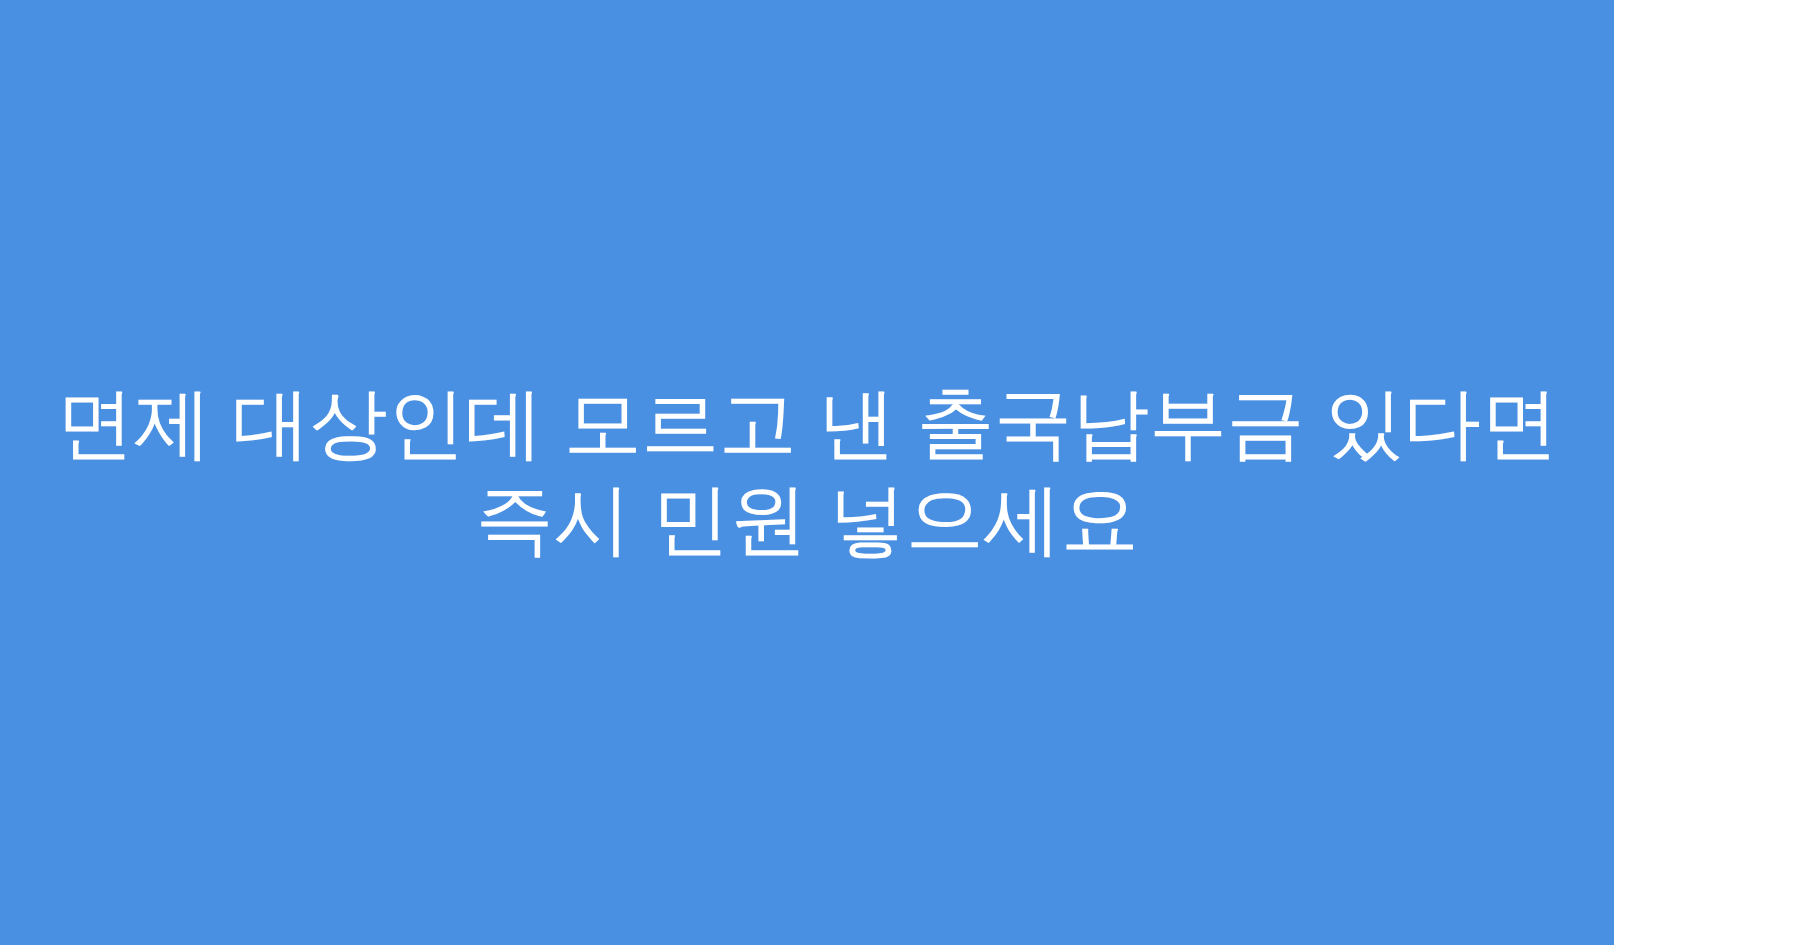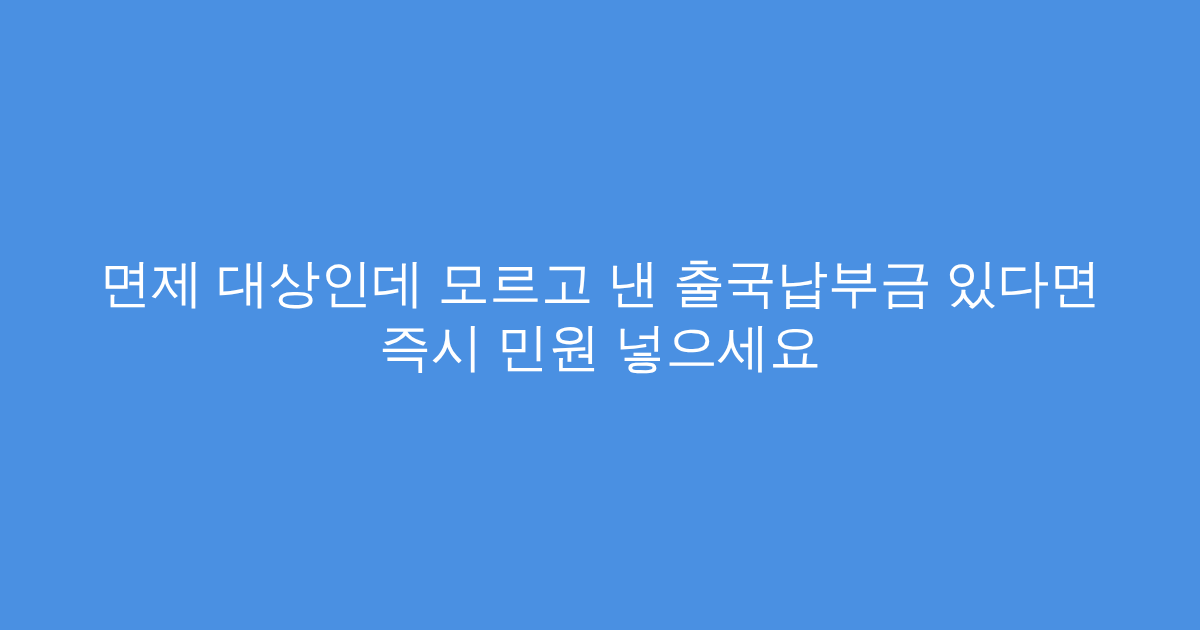--- a/index.html
+++ b/index.html
@@ -12,21 +12,21 @@
     width: 1200px;
     height: 630px;
     overflow: hidden;
     font-family: "Liberation Sans", "DejaVu Sans", sans-serif;
     background: #ffffff;
   }
 
   .card {
     position: relative;
     box-sizing: border-box;
-    width: 1200px;
+    width: 1076px;
     height: 630px;
     display: flex;
     align-items: center;
     justify-content: center;
     background-color: #4a90e2;
   }
 
   .headline-wrap {
     width: 1060px;
     margin: 0 auto;

